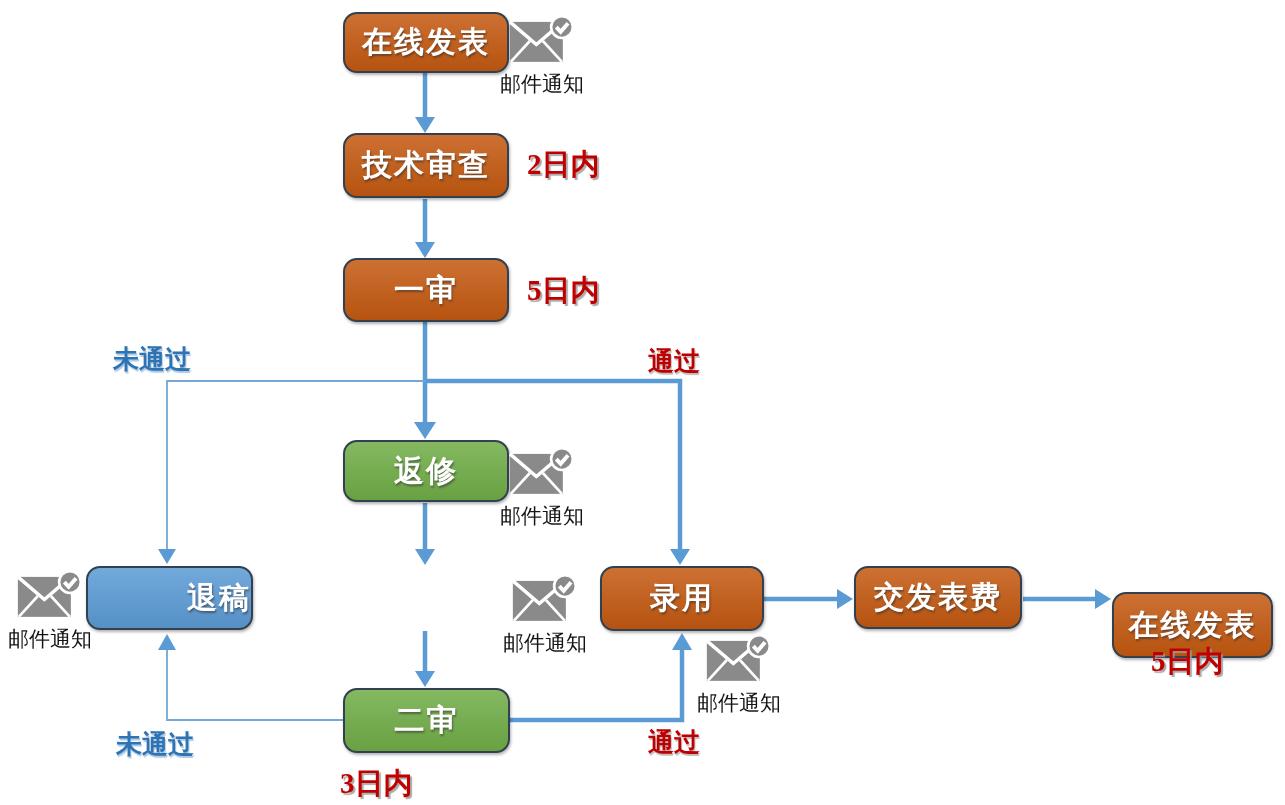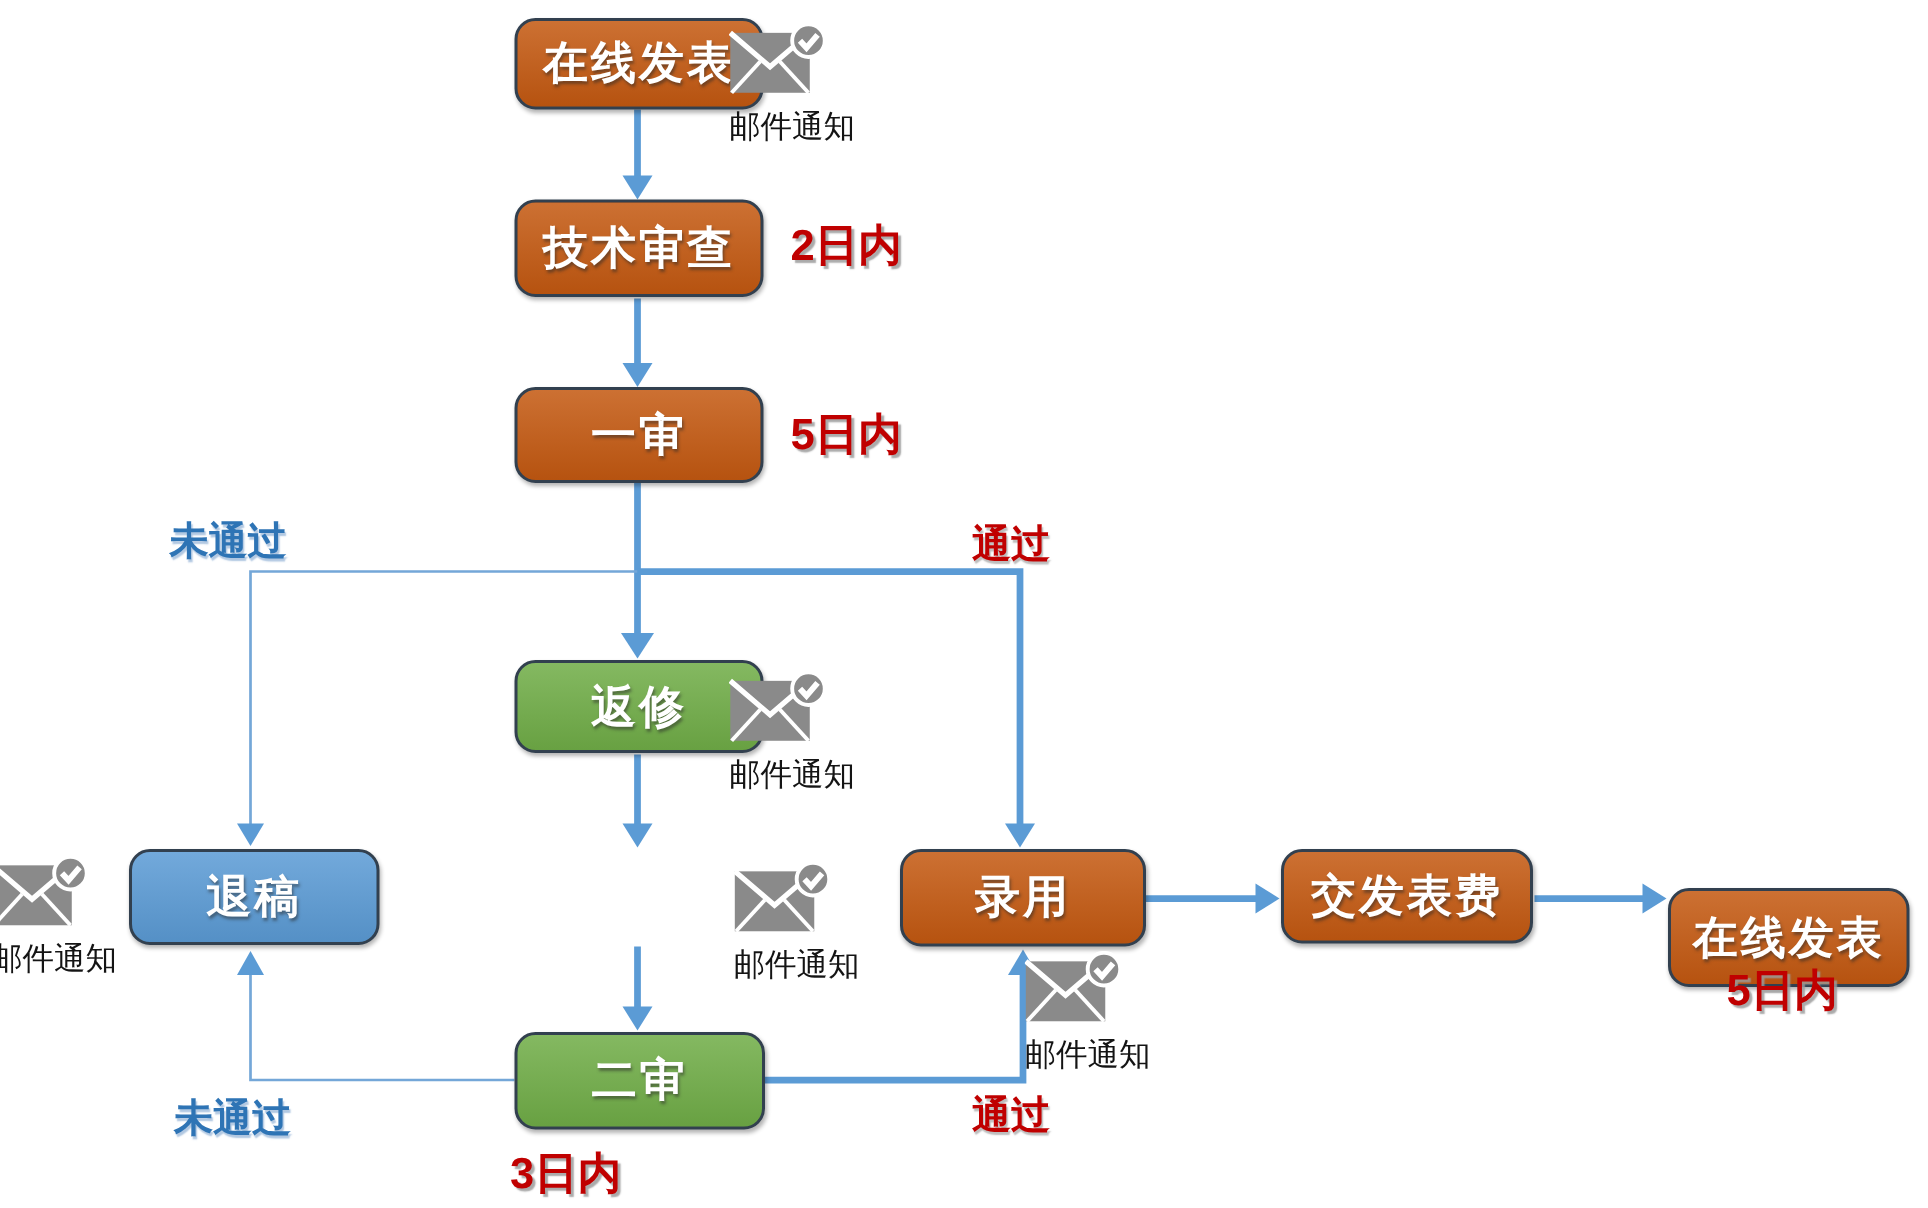--- a/index.html
+++ b/index.html
@@ -17,32 +17,32 @@
     border:2.5px solid var(--border,#32404F);border-radius:14px;
     box-shadow:1px 2px 3px rgba(0,0,0,0.30);
     background-image:linear-gradient(180deg,rgba(255,255,255,0.14),rgba(0,0,0,0.07));
     color:#fff;font-size:30px;font-weight:600;letter-spacing:2px;
     font-family:"DejaVu Serif",serif;
     text-shadow:1px 2px 2px rgba(40,40,40,0.50);
     box-sizing:border-box;
   }
   .orange{background-color:var(--orange,#C45911);}
   .green{background-color:var(--green,#70AD47);text-align:center;}
-  .blue{background-color:var(--blue,#5B9BD5);}
+  .blue{background-color:var(--blue,#5B9BD5);justify-content:flex-end;}
   .email{
-    position:absolute;display:flex;flex-direction:column;
+    position:absolute;display:flex;flex-direction:column;align-items:center;
     gap:7px;width:112px;
   }
   .mail-svg{width:66px;height:52px;display:block;}
   .mail-body{fill:var(--icon_gray,#8A8A8A);}
   .email-note{
     font-family:"DejaVu Serif",serif;font-size:21px;color:#141414;
     white-space:nowrap;line-height:1;
   }
-  .lbl{position:absolute;white-space:nowrap;line-height:1;font-family:Liberation Sans, sans-serif;font-weight:700;}
+  .lbl{position:absolute;white-space:nowrap;line-height:1;font-family:Liberation Serif, serif;font-weight:700;}
   .time{font-size:29px;color:var(--red_text,#C00000);text-shadow:2px 2px 1px rgba(155,155,155,0.85);}
   .pass{font-size:26px;color:var(--red_text,#C00000);text-shadow:1px 2px 1px rgba(165,165,165,0.75);}
   .fail{font-size:26px;color:var(--blue_text,#2E74B5);text-shadow:1px 2px 1px rgba(150,180,215,0.75);}
 </style>
 </head>
 <body>
 
 <div class="canvas">
 
   <svg width="0" height="0" style="position:absolute" aria-hidden="true">

